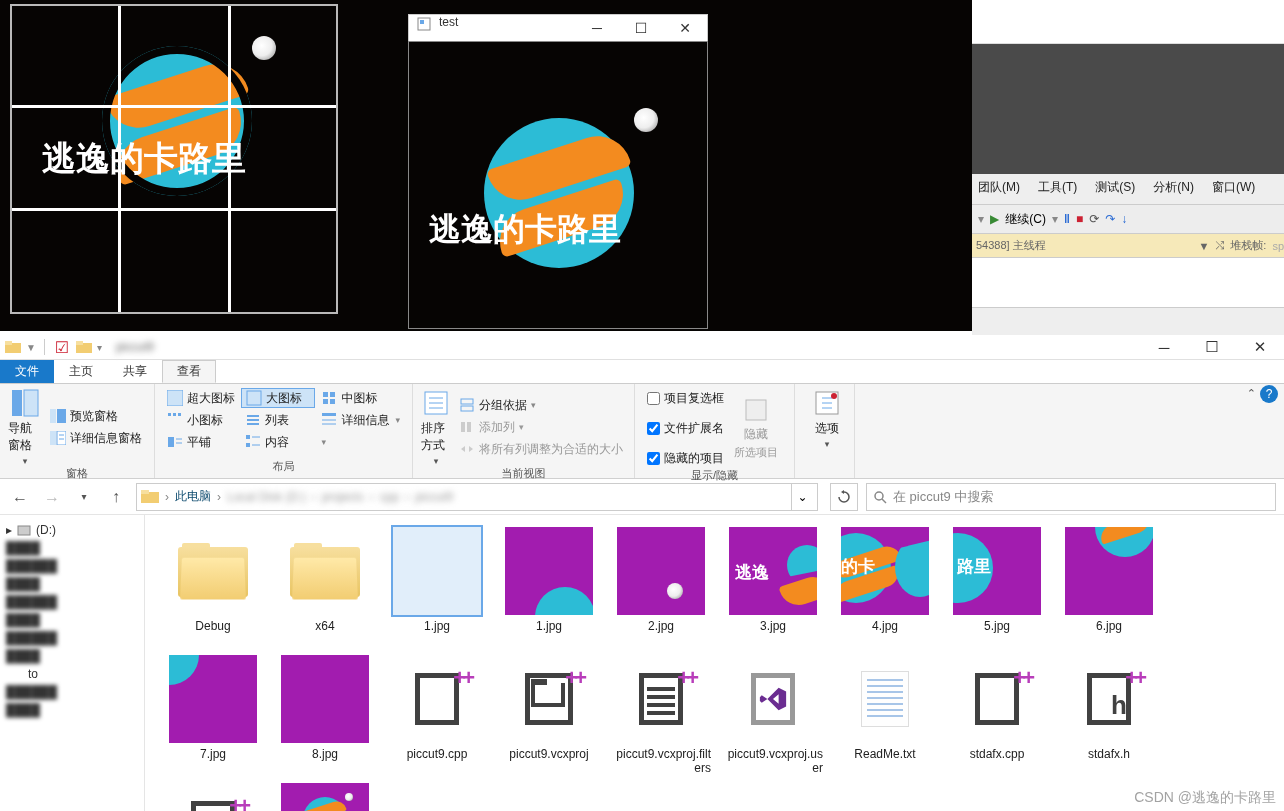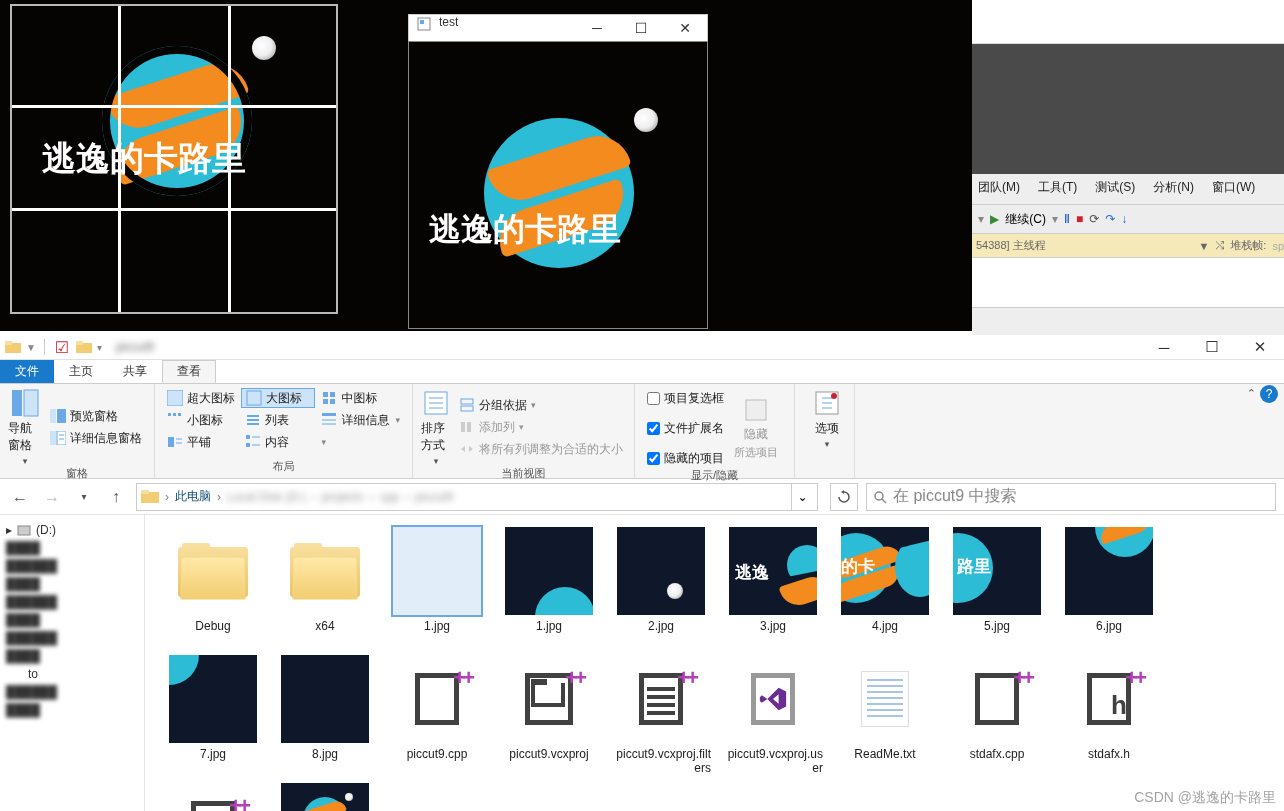--- a/index.html
+++ b/index.html
@@ -64,32 +64,32 @@
 .navbar { height: 36px; display: flex; align-items: center; gap: 8px; padding: 0 8px; border-bottom: 1px solid #e5e5e5; }
 .nav-arrow { width: 24px; height: 24px; display: flex; align-items: center; justify-content: center; color: #555; font-size: 16px; }
 .nav-arrow.disabled { color: #bbb; }
 .addr { flex: 1; height: 28px; border: 1px solid #ccc; display: flex; align-items: center; padding: 0 4px; font-size: 12px; gap: 6px; }
 .addr .folder-icon { width: 18px; height: 18px; }
 .addr .crumb { color: #0c4a6e; }
 .addr .sep { color: #888; }
 .addr .blur { filter: blur(3px); color: #999; }
 .addr-drop { width: 22px; height: 26px; border-left: 1px solid #ccc; display: flex; align-items: center; justify-content: center; }
 .refresh { width: 28px; height: 28px; border: 1px solid #ccc; display: flex; align-items: center; justify-content: center; margin-left: 4px; }
-.search { width: 410px; height: 28px; border: 1px solid #ccc; display: flex; align-items: center; padding: 0 6px; font-size: 16px; color: #888; gap: 6px; }
+.search { width: 410px; height: 28px; border: 1px solid #ccc; display: flex; align-items: center; padding: 0 6px; font-size: 13px; color: #888; gap: 6px; }
 
 .content { display: flex; height: calc(100% - 180px); }
 .tree { width: 145px; border-right: 1px solid #e5e5e5; padding: 6px 4px; font-size: 12px; overflow: hidden; }
 .tree-item { display: flex; align-items: center; gap: 4px; padding: 2px 2px; color: #333; filter: blur(2px); }
 .tree-item.clear { filter: none; }
 
 .files { flex: 1; padding: 8px 12px; display: flex; flex-wrap: wrap; align-content: flex-start; gap: 0; overflow: auto; }
 .file-item { width: 112px; height: 128px; display: flex; flex-direction: column; align-items: center; justify-content: flex-start; padding-top: 4px; }
 .file-item.selected .thumb { outline: 2px solid #6aa8e8; background: rgba(106,168,232,0.2); }
 .thumb { width: 88px; height: 88px; display: flex; align-items: center; justify-content: center; background: #fff; position: relative; overflow: hidden; }
-.thumb.black { background: #0f172a; }
+.thumb.black { background: #a21caf; }
 .thumb.folder { background: transparent; }
 .file-name { font-size: 12px; color: #222; text-align: right; margin-top: 4px; max-width: 100px; word-break: break-all; line-height: 1.2; }
 
 .folder-shape { width: 70px; height: 56px; position: relative; }
 .folder-back { position: absolute; top: 4px; left: 0; width: 70px; height: 50px; background: linear-gradient(#f7df9e, #e8c462); border-radius: 3px; }
 .folder-tab { position: absolute; top: 0; left: 4px; width: 28px; height: 10px; background: #f7df9e; border-radius: 2px 2px 0 0; }
 .folder-front { position: absolute; bottom: 0; left: 3px; width: 64px; height: 42px; background: linear-gradient(#ffe9a8, #f2cd72); border-radius: 2px; transform: perspective(100px) rotateX(8deg); }
 
 .cpp-icon { width: 64px; height: 64px; position: relative; }
 .cpp-base { position: absolute; inset: 6px 10px; border: 5px solid #414141; background: #fff; }

